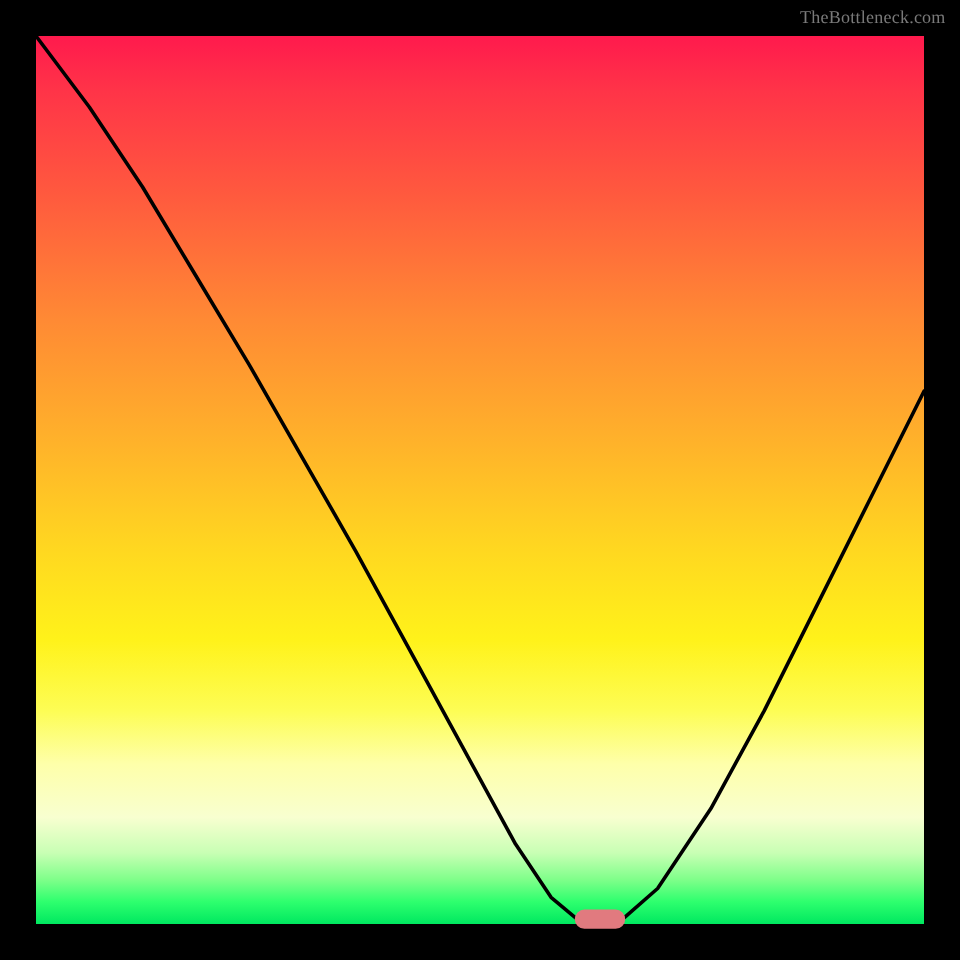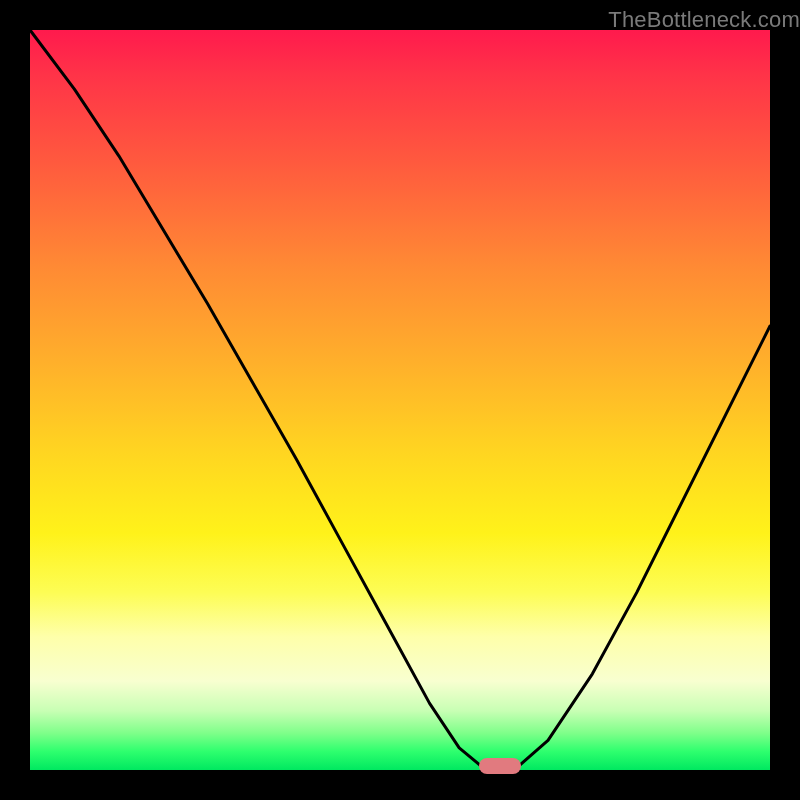--- a/index.html
+++ b/index.html
@@ -40,26 +40,27 @@
       #f8ffd0 88%,
       #c8ffb4 92%,
       #7fff8a 95%,
       #2eff6e 97.5%,
       #00e860 100%
     );
   }
   .watermark {
     position: absolute;
     top: 7px;
-    right: 0;
-    font-size: 22px;
+    right: 12px;
+    font-size: 15px;
     font-weight: 500;
     color: #7a7a7a;
     letter-spacing: 0.2px;
     user-select: none;
+    font-family: Liberation Serif, serif;
   }
   svg.curve {
     position: absolute;
     top: 0;
     left: 0;
     width: 740px;
     height: 740px;
     overflow: visible;
   }
   .marker {

